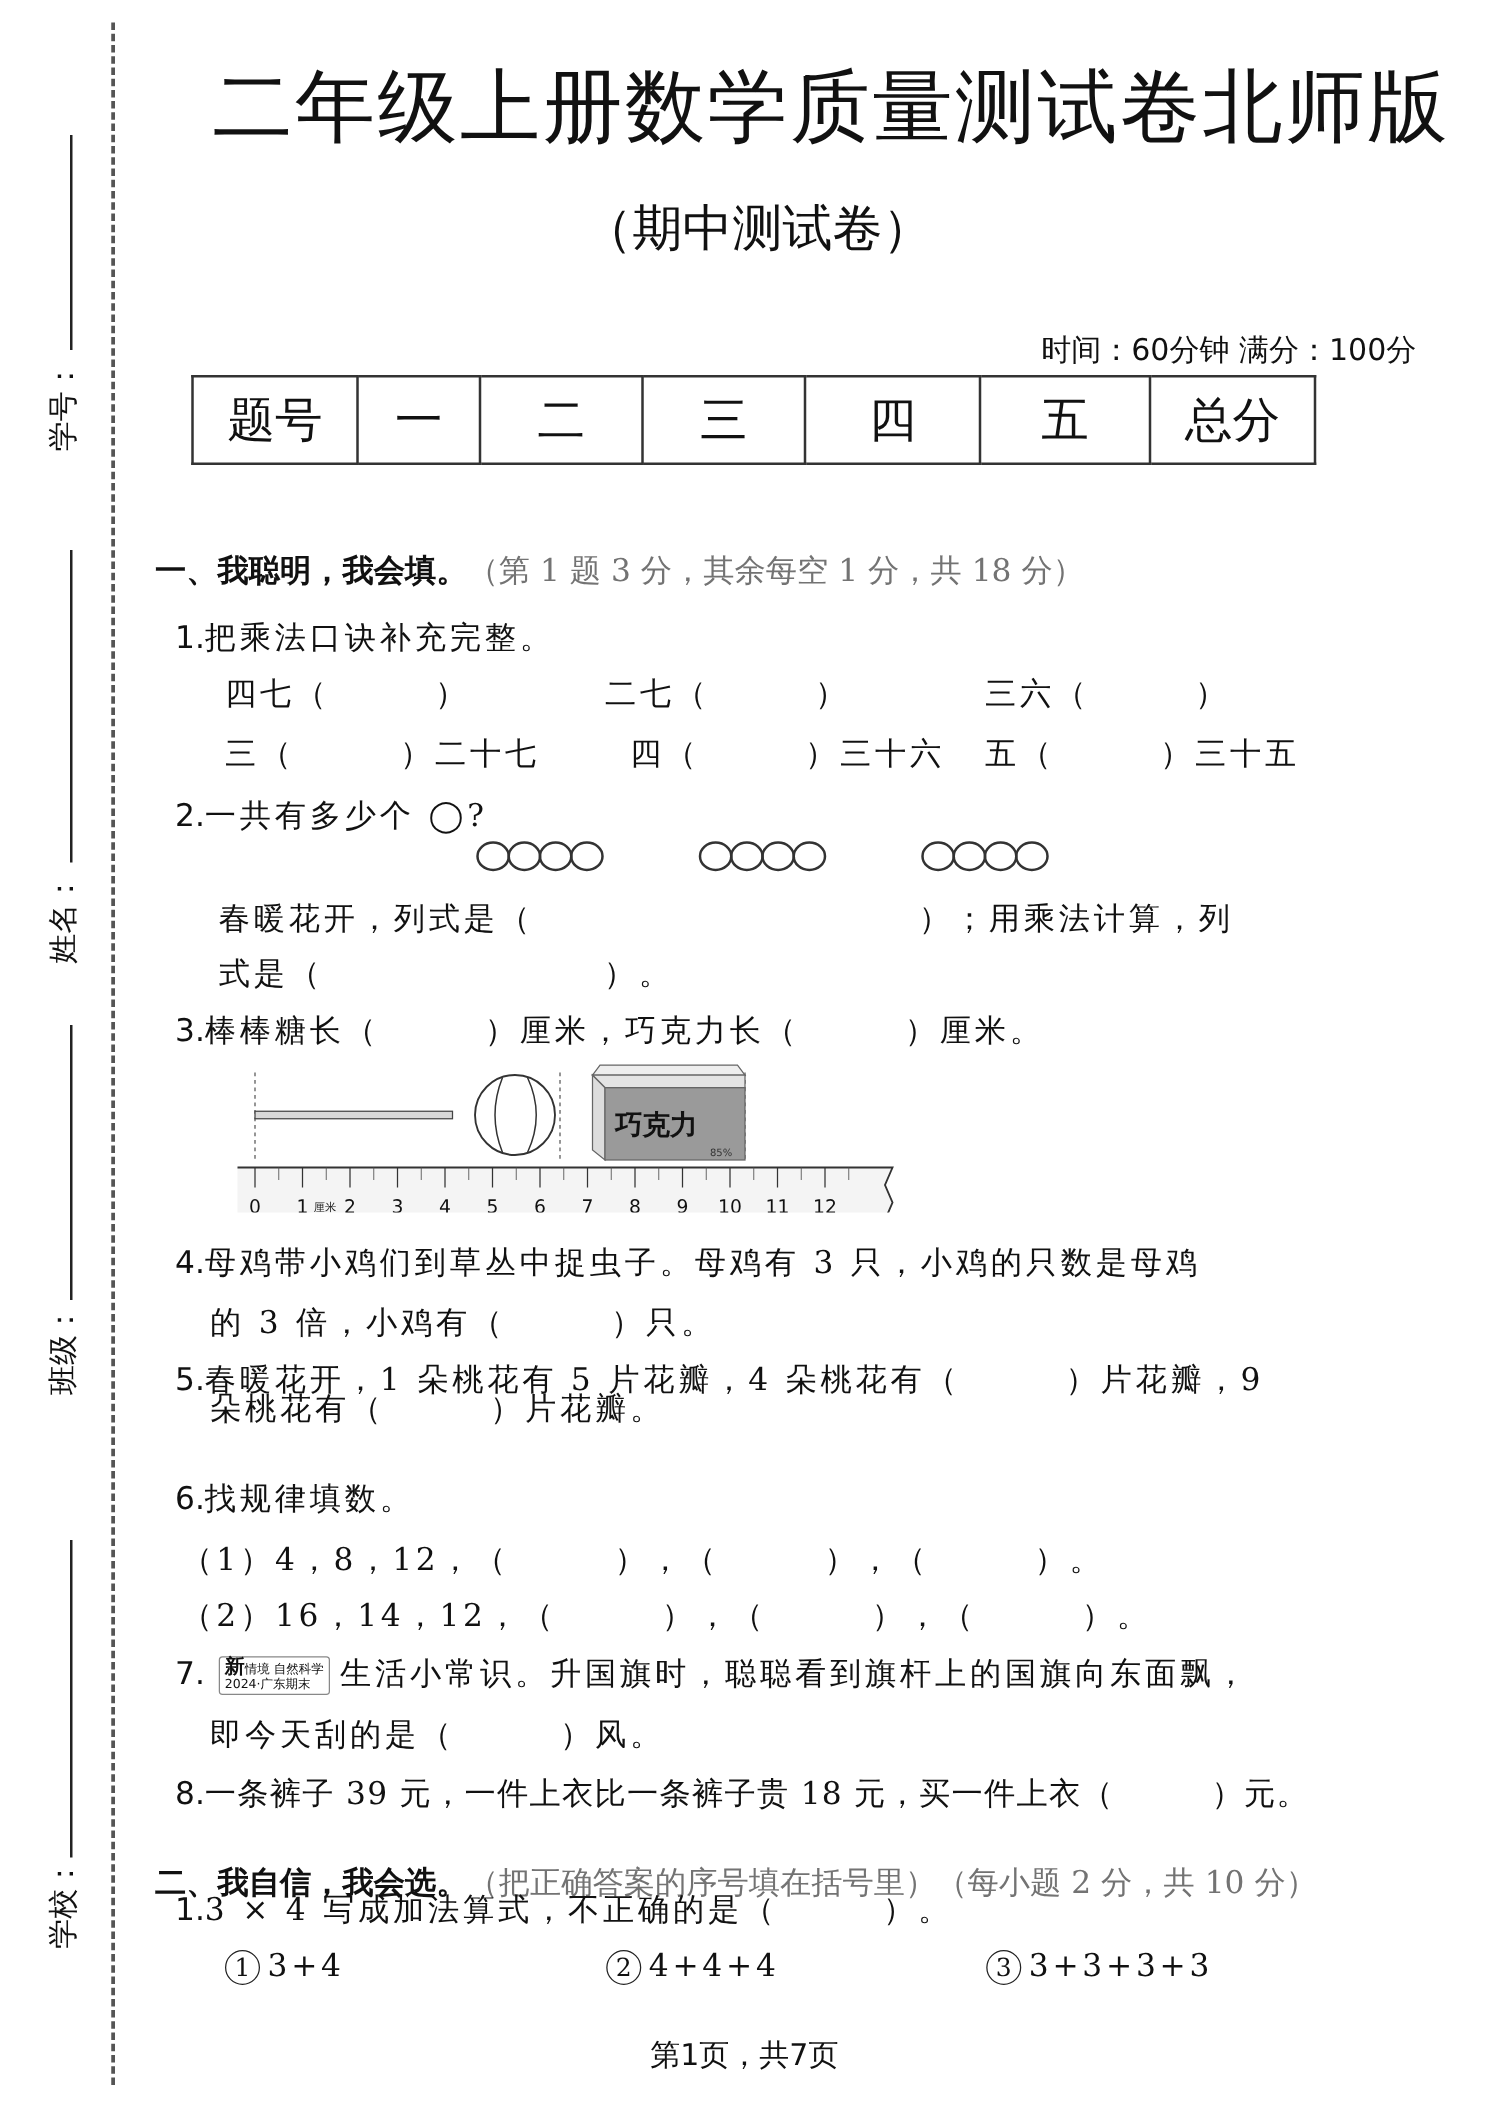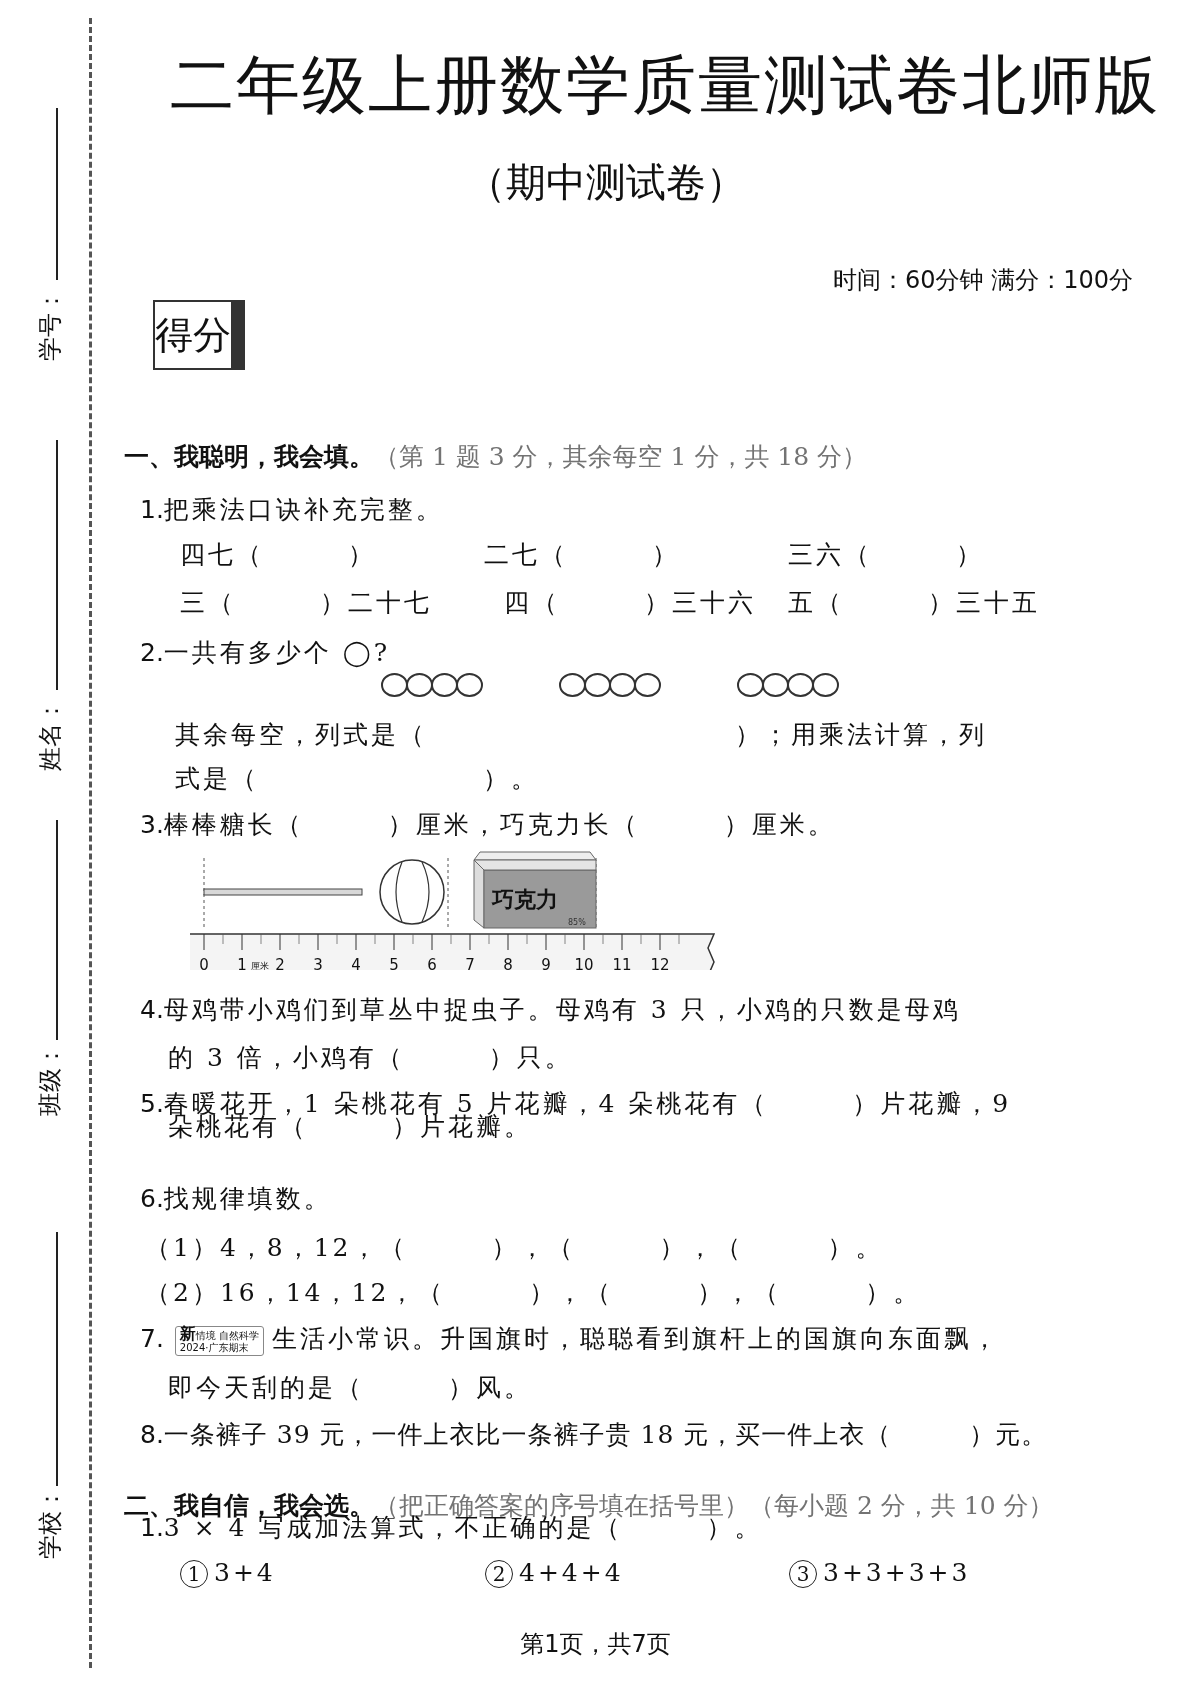--- a/index.html
+++ b/index.html
@@ -50,28 +50,28 @@
 <div class="bind-label" style="top:1080px;">班级：</div>
 <div class="bind-line" style="top:1232px;height:254px;"></div>
 <div class="bind-label" style="top:1523px;">学校：</div>
 
 <div class="title">二年级上册数学质量测试卷北师版</div>
 <div class="subtitle">（期中测试卷）</div>
 <div class="meta">时间：60分钟  满分：100分</div>
 
 <table class="score">
   <tbody>
-  <tr class="r2">
-    <td>得分</td>
-    <td></td>
-    <td></td>
-    <td></td>
-    <td></td>
-    <td></td>
-    <td></td>
+      <tr class="r1">
+    <td style="width:130px;">题号</td>
+    <td style="width:96px;">一</td>
+    <td style="width:128px;">二</td>
+    <td style="width:128px;">三</td>
+    <td style="width:138px;">四</td>
+    <td style="width:134px;">五</td>
+    <td style="width:130px;">总分</td>
   </tr>
 </tbody>
   </table>
 
 <div class="sec-title" style="top:440px;">
   <b>一、我聪明，我会填。</b><span class="note">（第 1 题 3 分，其余每空 1 分，共 18 分）</span>
 </div>
 
 <div class="line" style="left:140px;top:493px;">
   <span class="qnum">1.</span><span>把乘法口诀补充完整。</span>
@@ -97,21 +97,21 @@
     <div class="circle"></div>
     <div class="circle"></div>
     <div class="circle"></div>
 </div>
 <div class="circles" style="left:737px;">
   <div class="circle"></div>
     <div class="circle"></div>
     <div class="circle"></div>
     <div class="circle"></div>
 </div>
-<div class="line" style="left:175px;top:718px;">其余每空，列式是（　　　　　　　　　　　）；用乘法计算，列</div>
+<div class="line" style="left:175px;top:718px;">春暖花开，列式是（　　　　　　　　　　　）；用乘法计算，列</div>
 <div class="line" style="left:175px;top:762px;">式是（　　　　　　　　）。</div>
 
 <div class="line" style="left:140px;top:808px;">
   <span class="qnum">3.</span><span>棒棒糖长（　　　）厘米，巧克力长（　　　）厘米。</span>
 </div>
 
 <svg class="abs" style="left:190px;top:850px;" width="570" height="120" viewBox="0 0 570 120">
 
   <line x1="14" y1="8" x2="14" y2="80" stroke="#555" stroke-width="1" stroke-dasharray="3,3"></line>
   <line x1="258" y1="8" x2="258" y2="80" stroke="#555" stroke-width="1" stroke-dasharray="3,3"></line>

